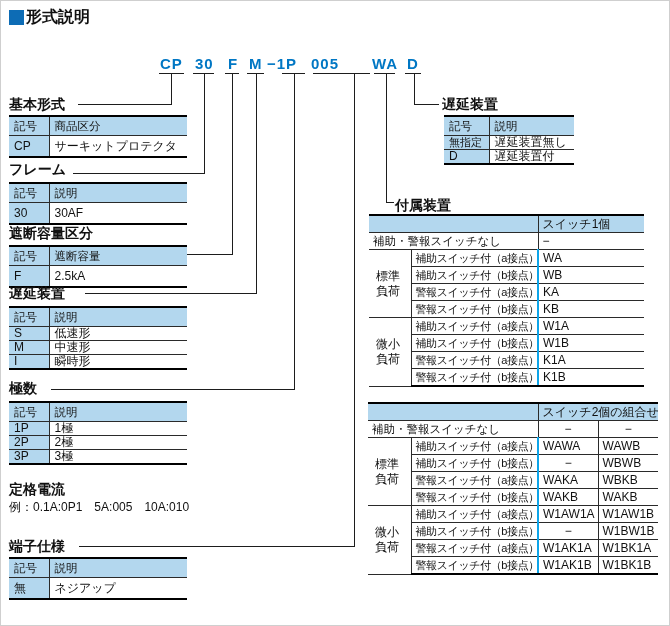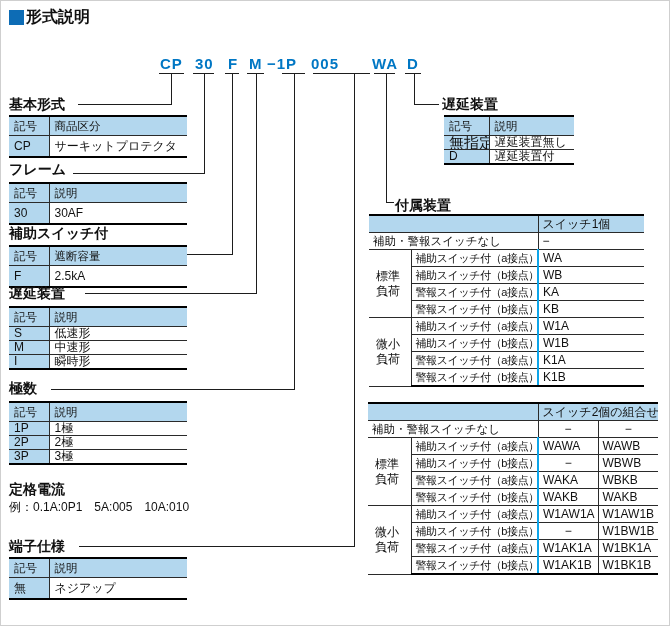--- a/index.html
+++ b/index.html
@@ -120,21 +120,21 @@
           <td class="sym">記号</td>
           <td>説明</td>
         </tr>
     <tr class="rowh last">
           <td class="sym val">30</td>
           <td class="val">30AF</td>
         </tr>
   </tbody>
     </table>
 
-  <div class="slabel" style="left:8px;top:224px">補助スイッチ付</div>
+  <div class="slabel" style="left:8px;top:224px">遮断容量区分</div>
   <table class="dt" style="left:8px;top:244px;width:178px">
     <colgroup>
         <col style="width:40px">
         <col style="width:138px">
       </colgroup>
     <tbody>
         <tr class="hdr">
           <td class="sym">記号</td>
           <td>遮断容量</td>
         </tr>
@@ -223,21 +223,21 @@
     <colgroup>
         <col style="width:45px">
         <col style="width:85px">
       </colgroup>
     <tbody>
         <tr class="hdr">
           <td class="sym">記号</td>
           <td>説明</td>
         </tr>
     <tr>
-          <td class="sym" style="font-size:15px">無指定</td>
+          <td class="sym" style="font-size:11px">無指定</td>
           <td class="val">遅延装置無し</td>
         </tr>
     <tr class="last">
           <td class="sym val">D</td>
           <td class="val">遅延装置付</td>
         </tr>
   </tbody>
     </table>
 
   <div class="slabel" style="left:394px;top:196px">付属装置</div>

